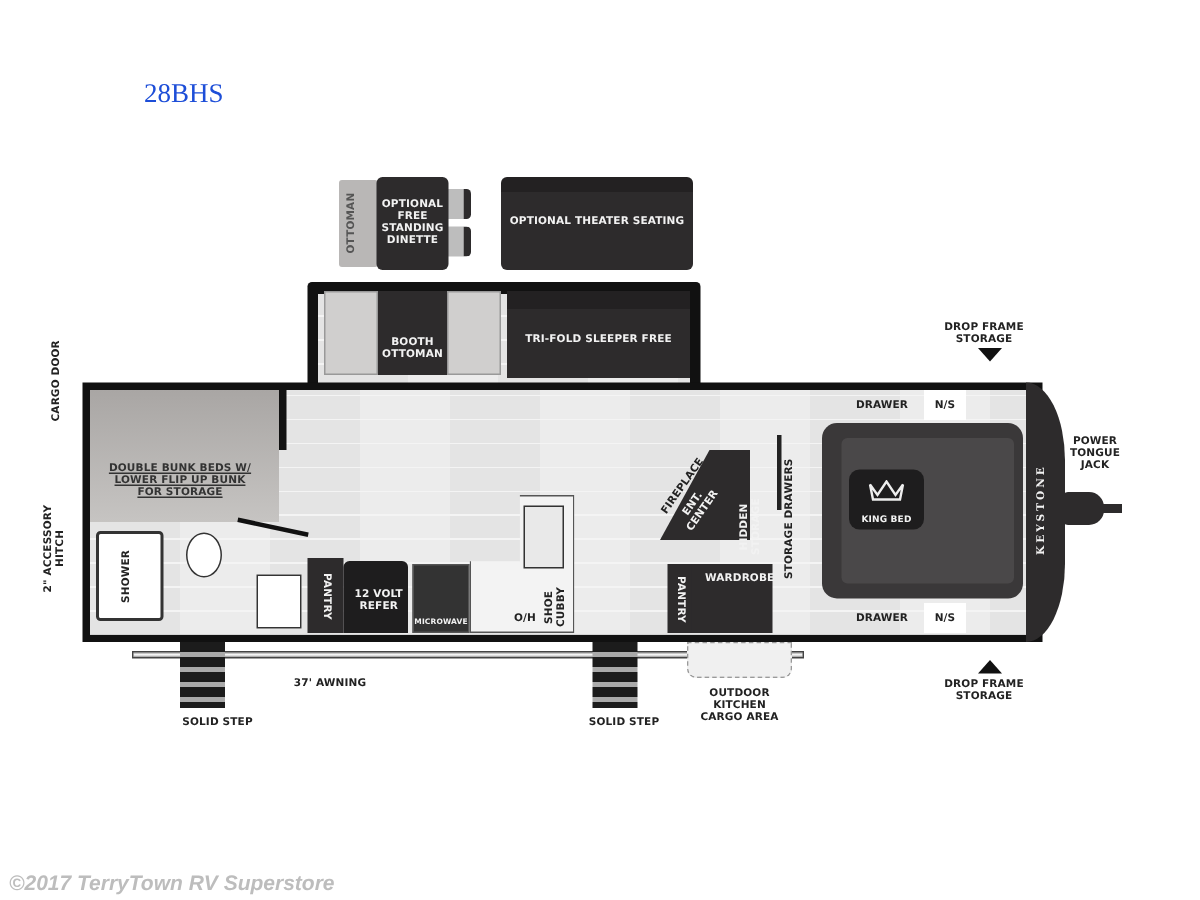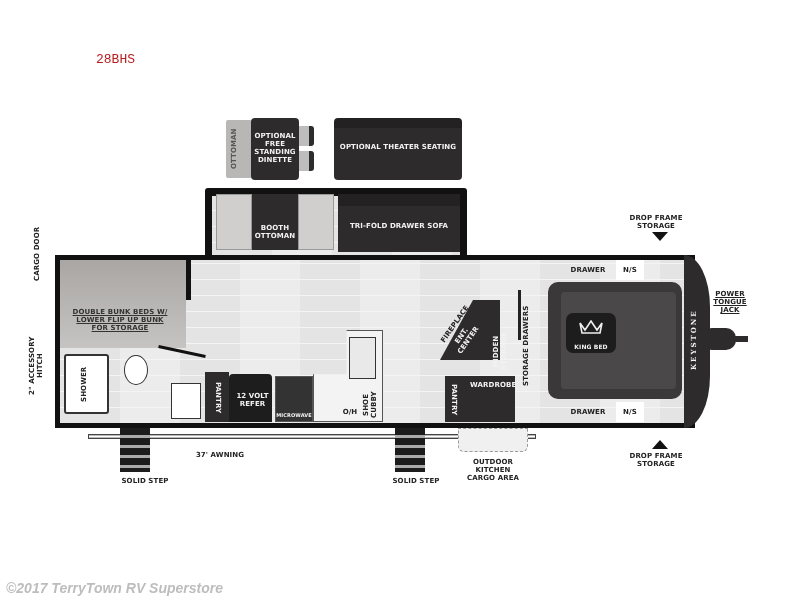--- a/index.html
+++ b/index.html
@@ -3,21 +3,21 @@
 <meta charset="utf-8">
 <style>
   * { box-sizing: border-box; margin: 0; padding: 0; }
   html, body { width: 800px; height: 600px; background: #ffffff; overflow: hidden; }
   body { position: relative; font-family: "Liberation Sans", sans-serif; }
   .abs { position: absolute; }
   .lbl { position: absolute; font-family: "DejaVu Sans", sans-serif; font-weight: bold; font-size: 7px; line-height: 8px; text-align: center; color: #222; letter-spacing: 0.1px; }
   .lbl.w { color: #f2f2f2; }
   .vert { writing-mode: vertical-rl; transform: rotate(180deg); }
   .vert-cw { writing-mode: vertical-rl; }
-  .title { position: absolute; left: 96px; top: 52px; font-family: Liberation Mono, monospace; font-size: 13px; color: #b91c1c; }
+  .title { position: absolute; left: 96px; top: 52px; font-family: Liberation Serif, serif; font-size: 18px; color: #1d4ed8; }
   .watermark { position: absolute; left: 6px; top: 580px; font-family: "Liberation Sans", sans-serif; font-style: italic; font-weight: bold; font-size: 14px; color: #bdbdbd; }
   .floor {
     background-color: #e6e6e6;
     background-image:
       repeating-linear-gradient(0deg, transparent 0 15px, #f4f4f4 15px 16px),
       repeating-linear-gradient(90deg, #e4e4e4 0 60px, #ececec 60px 120px);
   }
   .dark { background: #2d2b2c; }
   .darker { background: #1e1d1e; }
   .wall { background: #111; }
@@ -40,21 +40,21 @@
 <div class="abs dark" style="left:334px;top:118px;width:128px;height:62px;border-radius:4px;border-top:10px solid #232122;"></div>
 <div class="lbl w" style="left:334px;top:143px;width:128px;">OPTIONAL THEATER SEATING</div>
 
 <div class="abs wall" style="left:205px;top:188px;width:262px;height:70px;border-radius:3px;"></div>
 <div class="abs floor" style="left:212px;top:196px;width:248px;height:62px;"></div>
 <div class="abs" style="left:216px;top:194px;width:36px;height:56px;background:#d0cfce;border:1px solid #999;"></div>
 <div class="abs dark" style="left:252px;top:194px;width:46px;height:56px;"></div>
 <div class="lbl w" style="left:252px;top:224px;width:46px;">BOOTH OTTOMAN</div>
 <div class="abs" style="left:298px;top:194px;width:36px;height:56px;background:#d0cfce;border:1px solid #999;"></div>
 <div class="abs dark" style="left:338px;top:194px;width:122px;height:58px;border-top:12px solid #232122;"></div>
-<div class="lbl w" style="left:338px;top:222px;width:122px;">TRI-FOLD DRAWER SOFA</div>
+<div class="lbl w" style="left:338px;top:222px;width:122px;">TRI-FOLD SLEEPER FREE</div>
 
 <div class="abs wall" style="left:55px;top:255px;width:640px;height:173px;"></div>
 <div class="abs floor" style="left:60px;top:260px;width:630px;height:163px;"></div>
 
 <div class="abs" style="left:60px;top:260px;width:126px;height:88px;background:linear-gradient(#a9a6a4,#c6c4c2);"></div>
 <div class="abs wall" style="left:186px;top:260px;width:5px;height:40px;"></div>
 <div class="lbl" style="left:70px;top:308px;width:100px;color:#333;text-decoration:underline;">DOUBLE BUNK BEDS W/ LOWER FLIP UP BUNK FOR STORAGE</div>
 
 <div class="abs" style="left:64px;top:354px;width:45px;height:60px;background:#fff;border:2px solid #333;border-radius:3px;"></div>
 <div class="lbl vert" style="left:80px;top:362px;width:10px;height:44px;">SHOWER</div>
@@ -102,21 +102,21 @@
 
 <div class="abs" style="left:684px;top:255px;width:26px;height:173px;background:#2d2b2c;border-radius:0 40px 40px 0 / 0 80px 80px 0;"></div>
 <div class="lbl w vert" style="left:690px;top:300px;width:12px;height:80px;font-family:'DejaVu Serif',serif;letter-spacing:2px;">KEYSTONE</div>
 <div class="abs dark" style="left:708px;top:328px;width:28px;height:22px;border-radius:4px 10px 10px 4px;"></div>
 <div class="abs dark" style="left:734px;top:336px;width:14px;height:6px;"></div>
 
 <div class="lbl vert" style="left:33px;top:226px;width:10px;height:56px;">CARGO DOOR</div>
 <div class="lbl vert" style="left:28px;top:336px;width:20px;height:60px;">2" ACCESSORY HITCH</div>
 <div class="lbl" style="left:624px;top:214px;width:64px;">DROP FRAME STORAGE</div>
 <div class="abs tri-down" style="left:652px;top:232px;"></div>
-<div class="lbl" style="left:710px;top:290px;width:40px;text-decoration:underline;">POWER TONGUE JACK</div>
+<div class="lbl" style="left:710px;top:290px;width:40px;">POWER TONGUE JACK</div>
 <div class="abs tri-up" style="left:652px;top:440px;"></div>
 <div class="lbl" style="left:624px;top:452px;width:64px;">DROP FRAME STORAGE</div>
 
 <div class="abs" style="left:88px;top:434px;width:448px;height:5px;background:linear-gradient(#999,#fff,#999);border:1px solid #444;"></div>
 <div class="lbl" style="left:190px;top:451px;width:60px;">37' AWNING</div>
 <div class="abs" style="left:120px;top:428px;width:30px;height:44px;background:repeating-linear-gradient(#1c1c1c 0 7px,#aaa 7px 10px);"></div>
 <div class="lbl" style="left:115px;top:477px;width:60px;">SOLID STEP</div>
 <div class="abs" style="left:395px;top:428px;width:30px;height:44px;background:repeating-linear-gradient(#1c1c1c 0 7px,#aaa 7px 10px);"></div>
 <div class="lbl" style="left:386px;top:477px;width:60px;">SOLID STEP</div>
 <div class="abs dash" style="left:458px;top:428px;width:70px;height:24px;border-radius:0 0 6px 6px;background:#f0f0f0;"></div>

